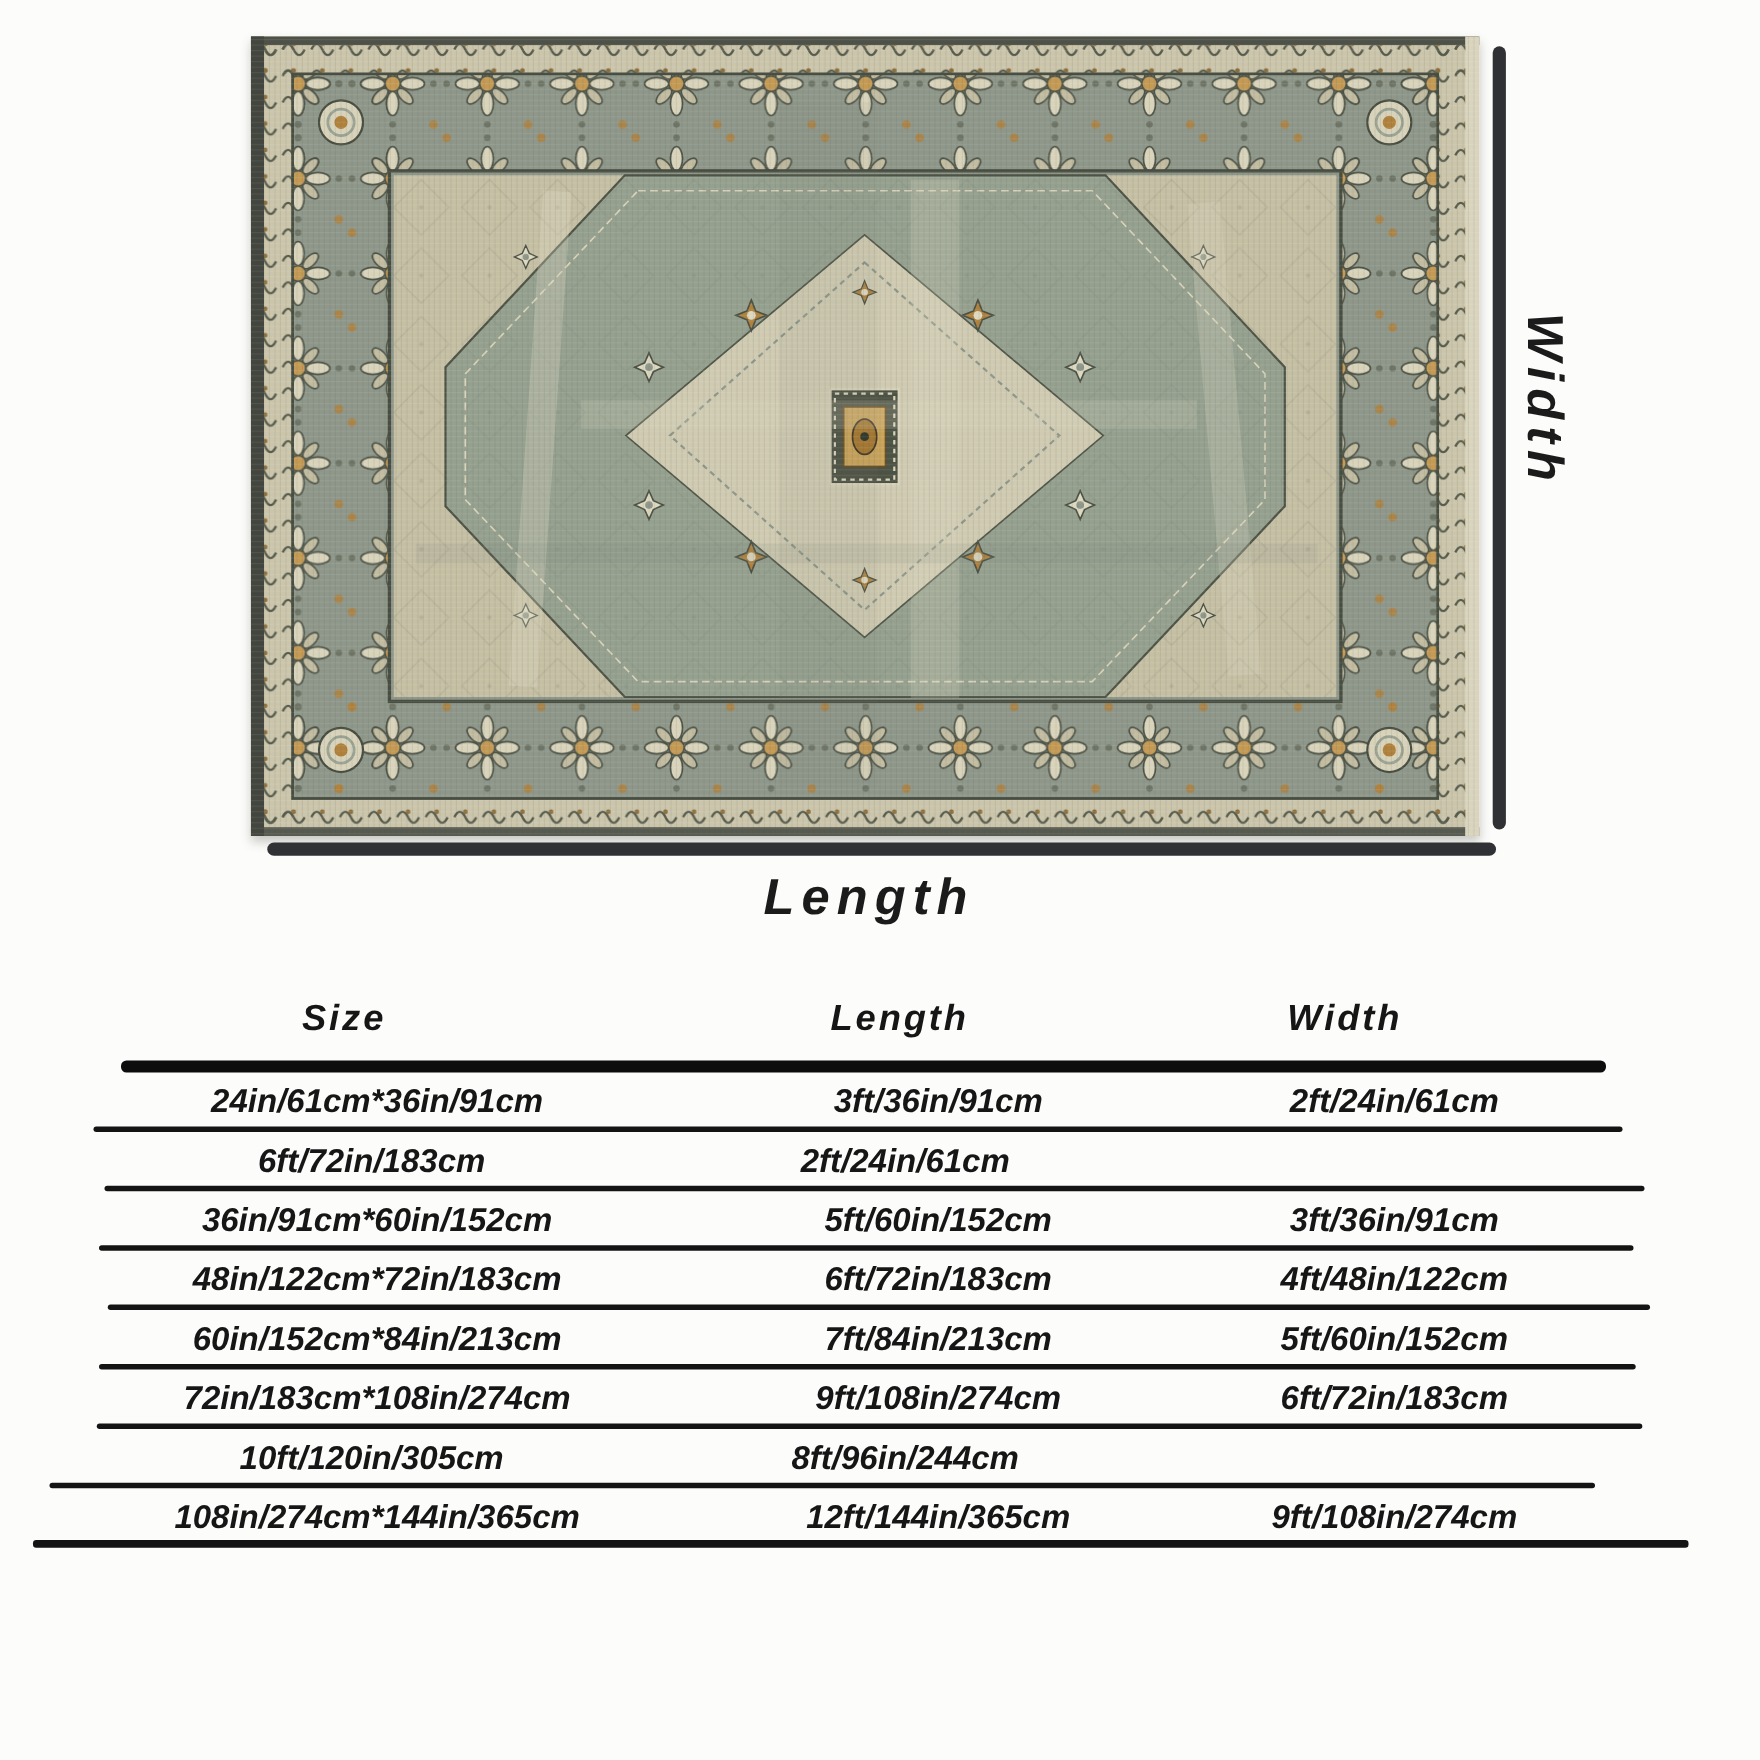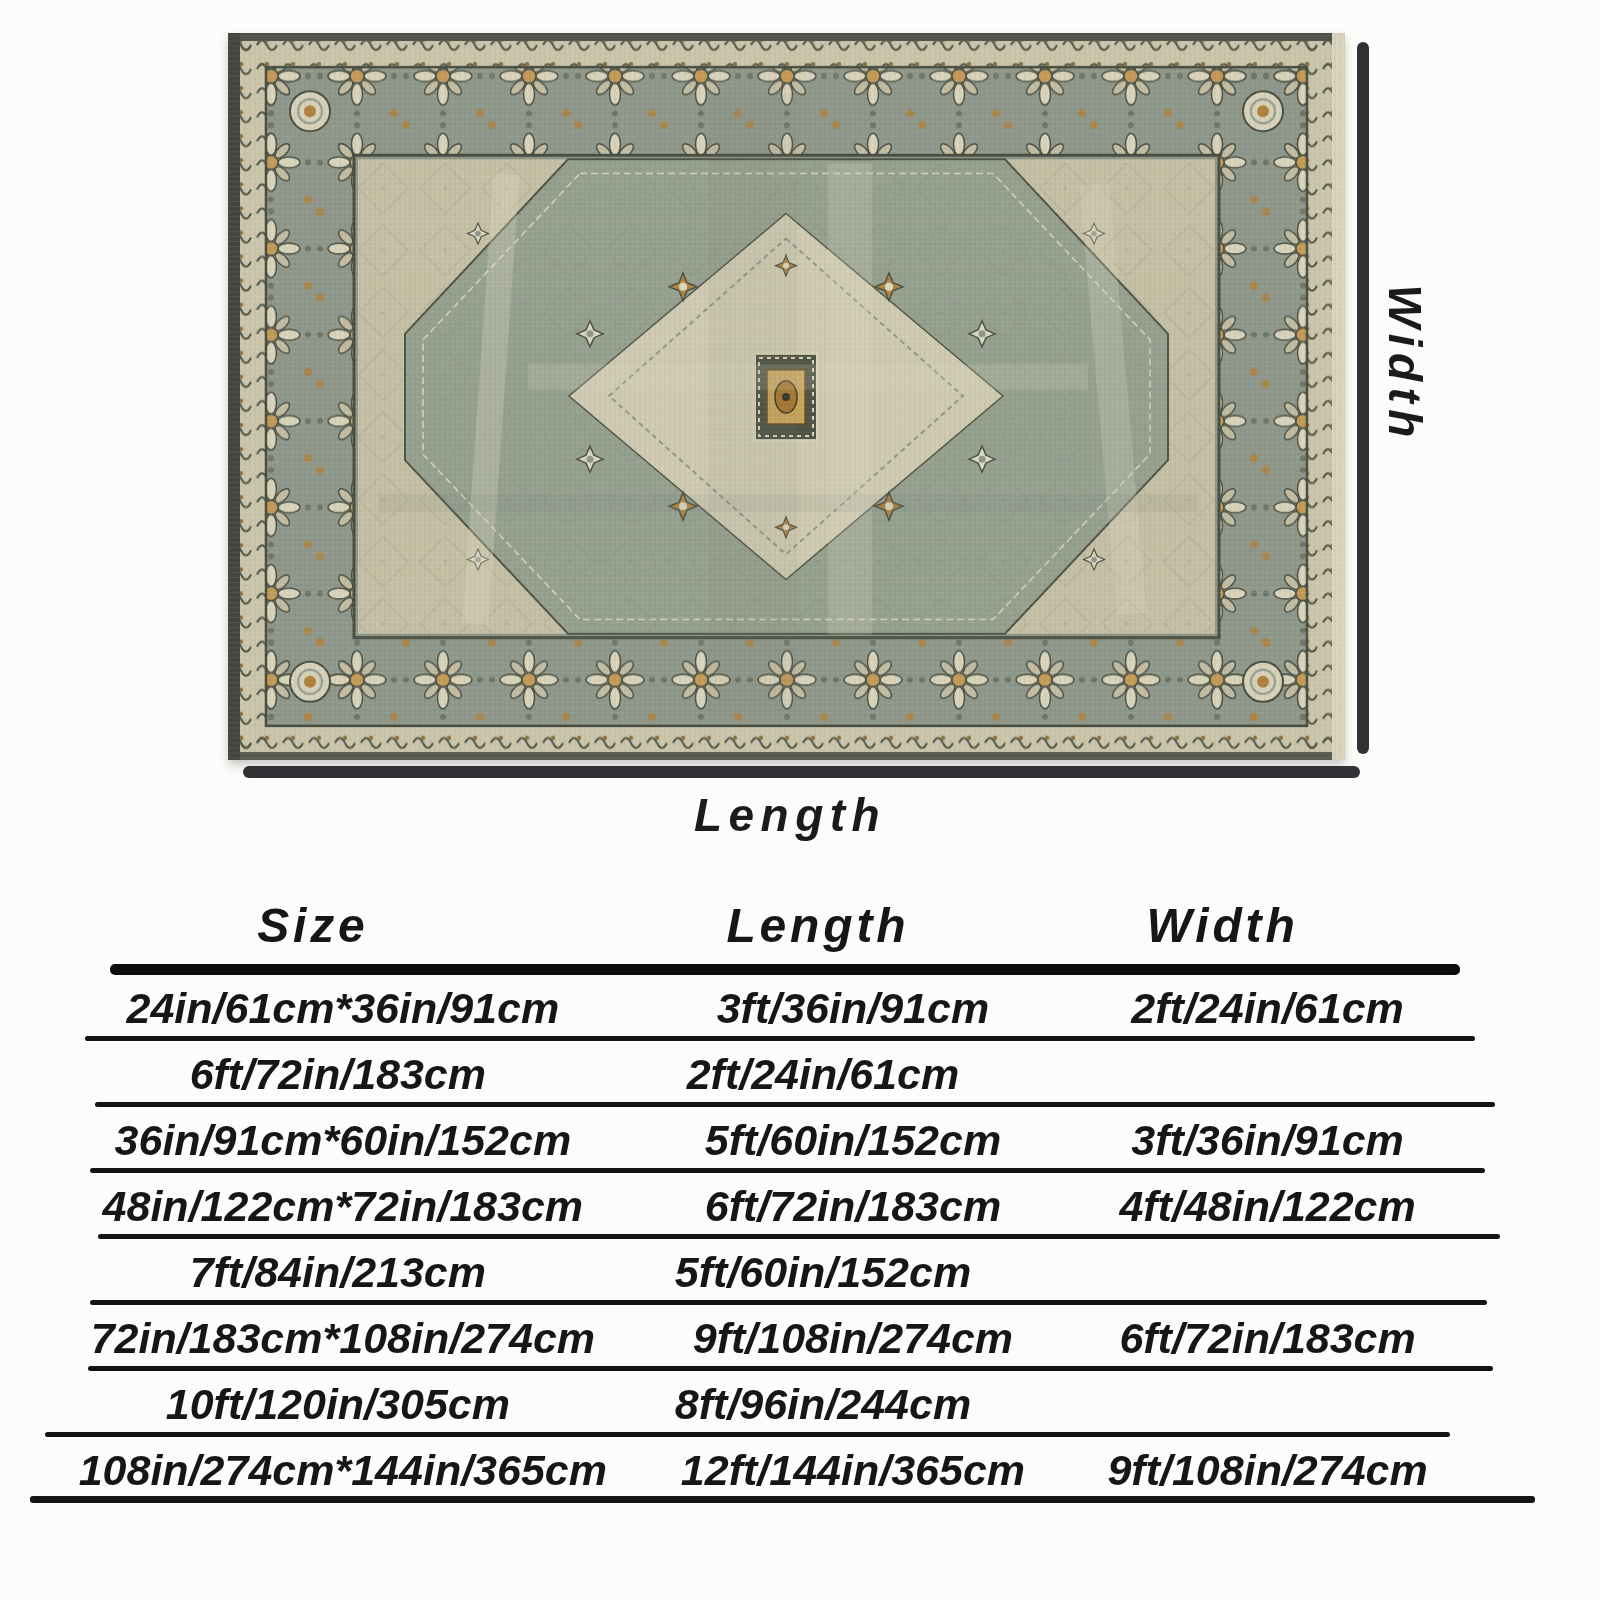--- a/index.html
+++ b/index.html
@@ -37,30 +37,30 @@
   .wid-label{left:1295px;top:337px;width:220px;transform:rotate(90deg);}
   
   .size-table{
     position:absolute;left:30px;top:875px;width:1515px;
   }
   .trow{
     position:relative;
     display:grid;
     grid-template-columns:41.3% 26.7% 32%;
     align-items:center;
-    height:66px;
-    font-style:italic;font-weight:700;font-size:43px;
+    height:54px;
+    font-style:italic;font-weight:700;font-size:30px;
     white-space:nowrap;
   }
   .trow::after{
     content:"";position:absolute;bottom:0;height:5px;
     left:var(--l,55px);right:var(--r,60px);
     background:#141414;border-radius:3px;
   }
-  .thead{height:100px;font-size:48px;letter-spacing:.08em;}
+  .thead{height:100px;font-size:33px;letter-spacing:.08em;}
   .thead::after{height:11px;left:80px;right:85px;background:#0c0c0c;border-radius:5px;}
   .tcell{text-align:center;}
   .c2{padding-right:10px;}
   .c3{padding-right:70px;}
   .thead .c1{padding-right:60px;}
   .thead .c2{padding-right:80px;}
   .thead .c3{padding-right:160px;}
   .r1{--l:55px;--r:70px;}
   .r2{--l:65px;--r:50px;}
   .r3{--l:60px;--r:60px;}
@@ -228,20 +228,21 @@
       <div class="tcell c3">3ft/36in/91cm</div>
     </div>
 
     <div class="trow r4">
       <div class="tcell c1">48in/122cm*72in/183cm</div>
       <div class="tcell c2">6ft/72in/183cm</div>
       <div class="tcell c3">4ft/48in/122cm</div>
     </div>
 
     <div class="trow r5">
+      <div class="tcell c1">60in/152cm*84in/213cm</div>
       <div class="tcell c2">7ft/84in/213cm</div>
       <div class="tcell c3">5ft/60in/152cm</div>
     </div>
 
     <div class="trow r6">
       <div class="tcell c1">72in/183cm*108in/274cm</div>
       <div class="tcell c2">9ft/108in/274cm</div>
       <div class="tcell c3">6ft/72in/183cm</div>
     </div>
 

